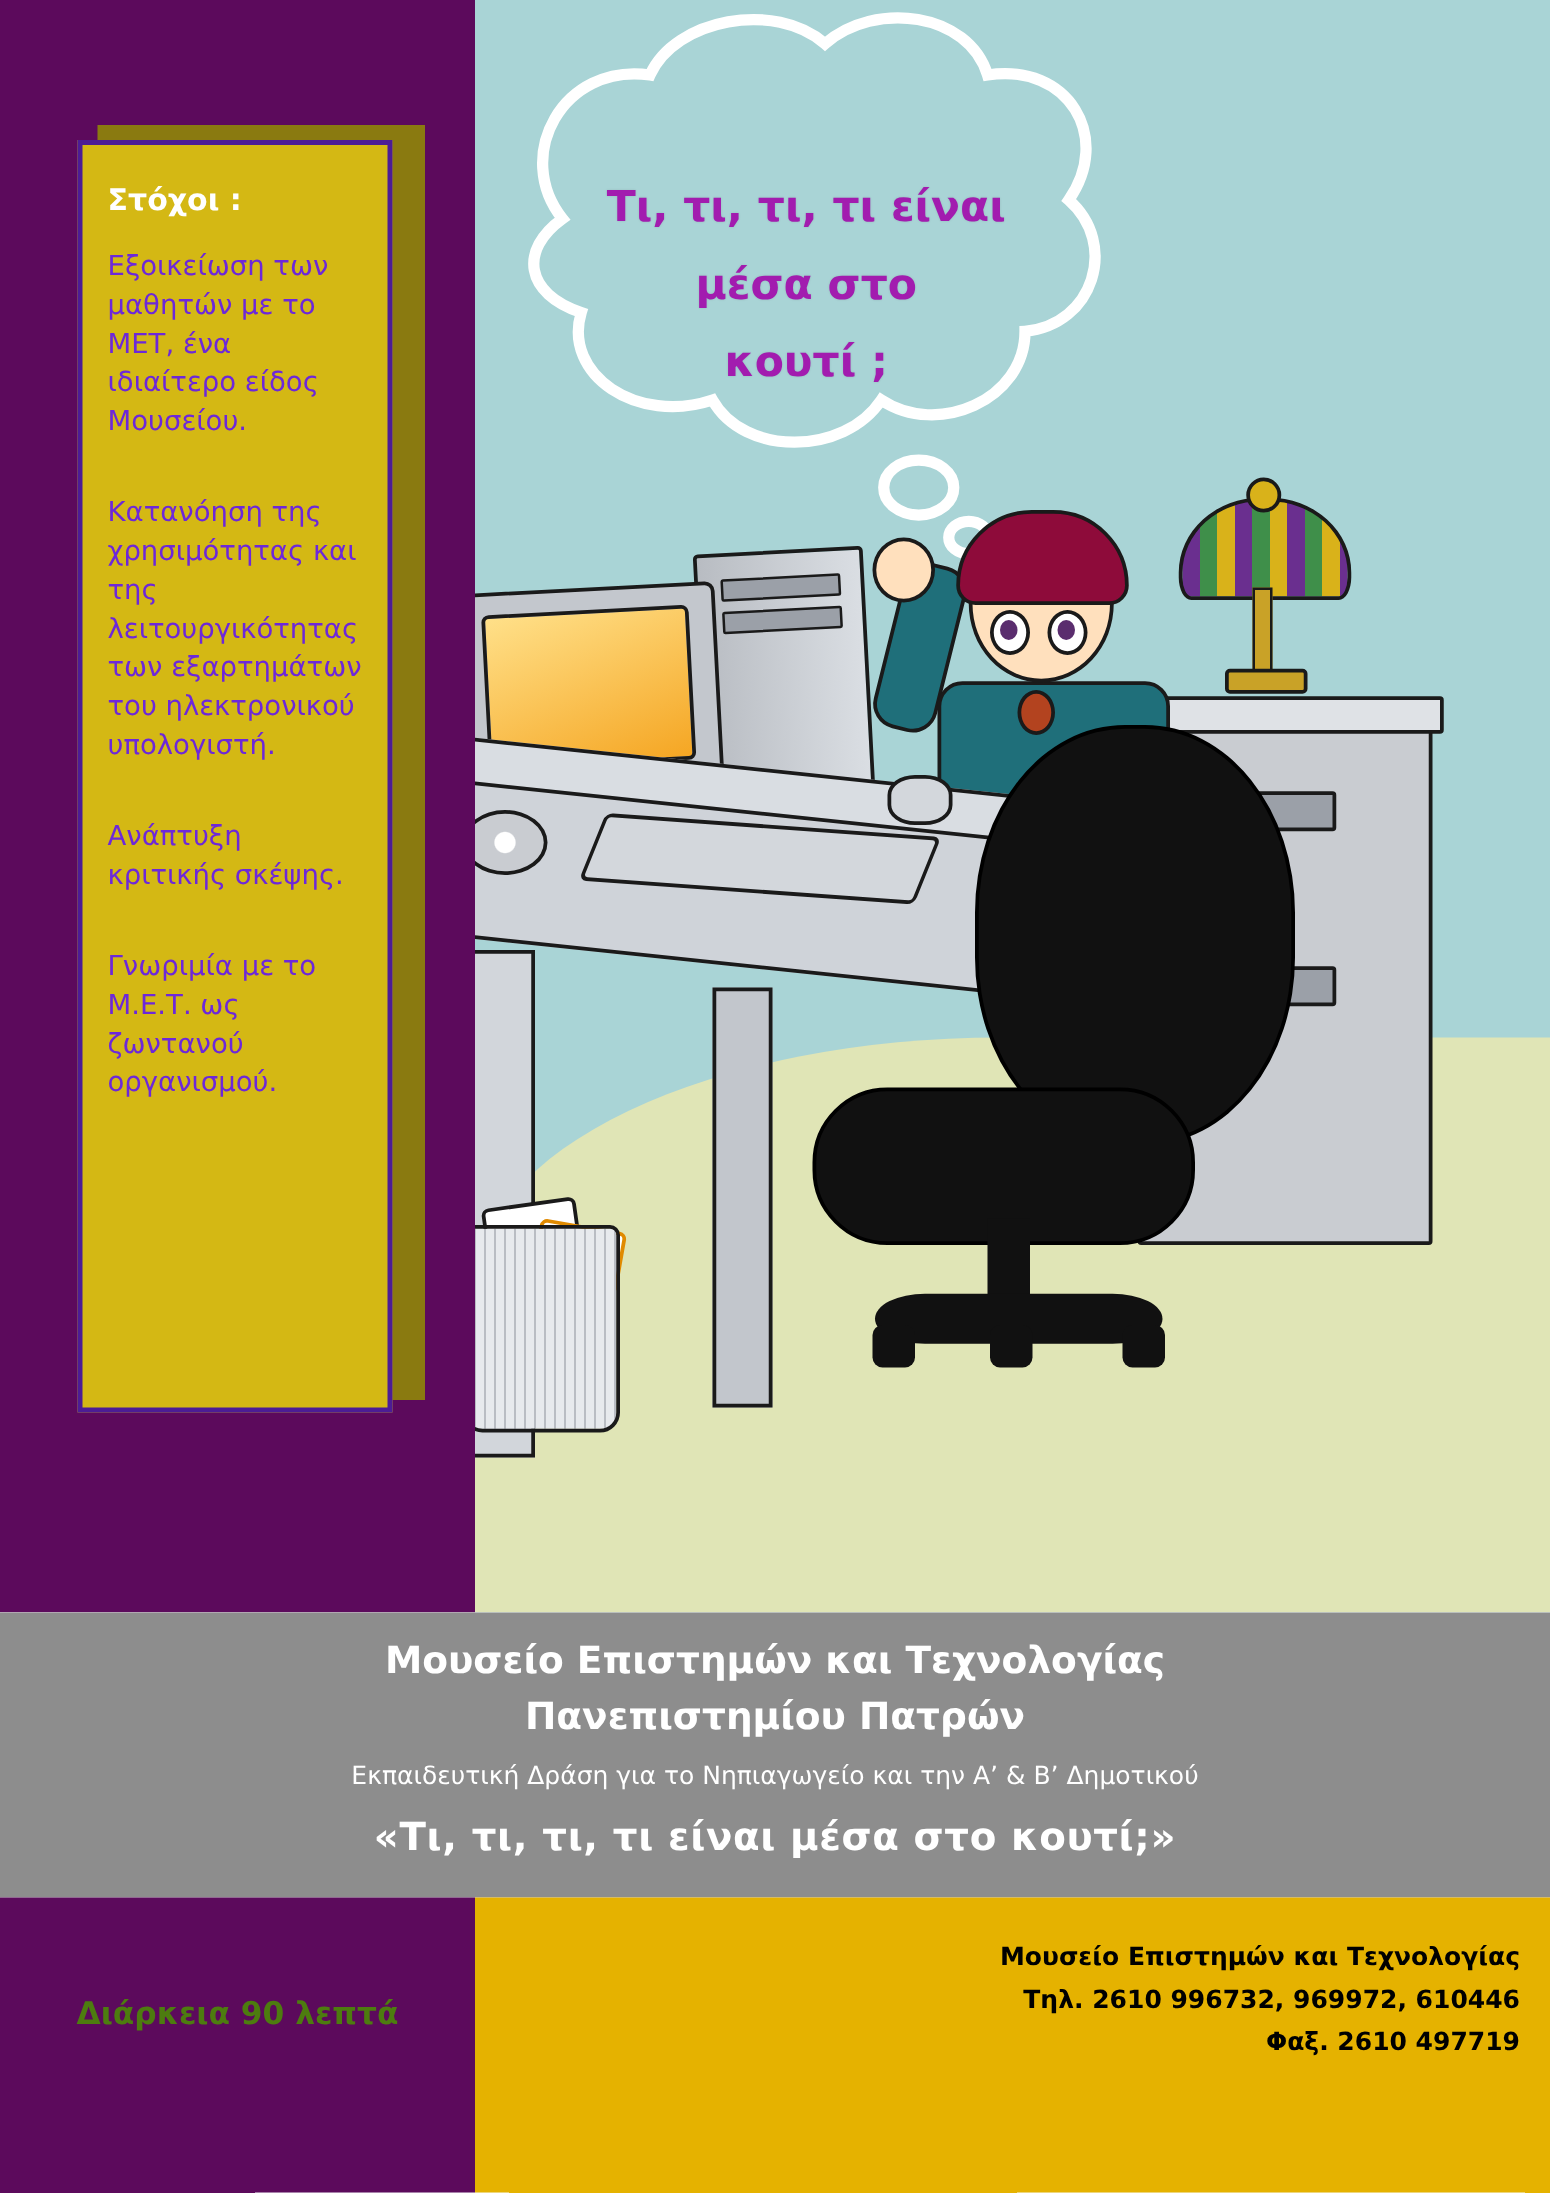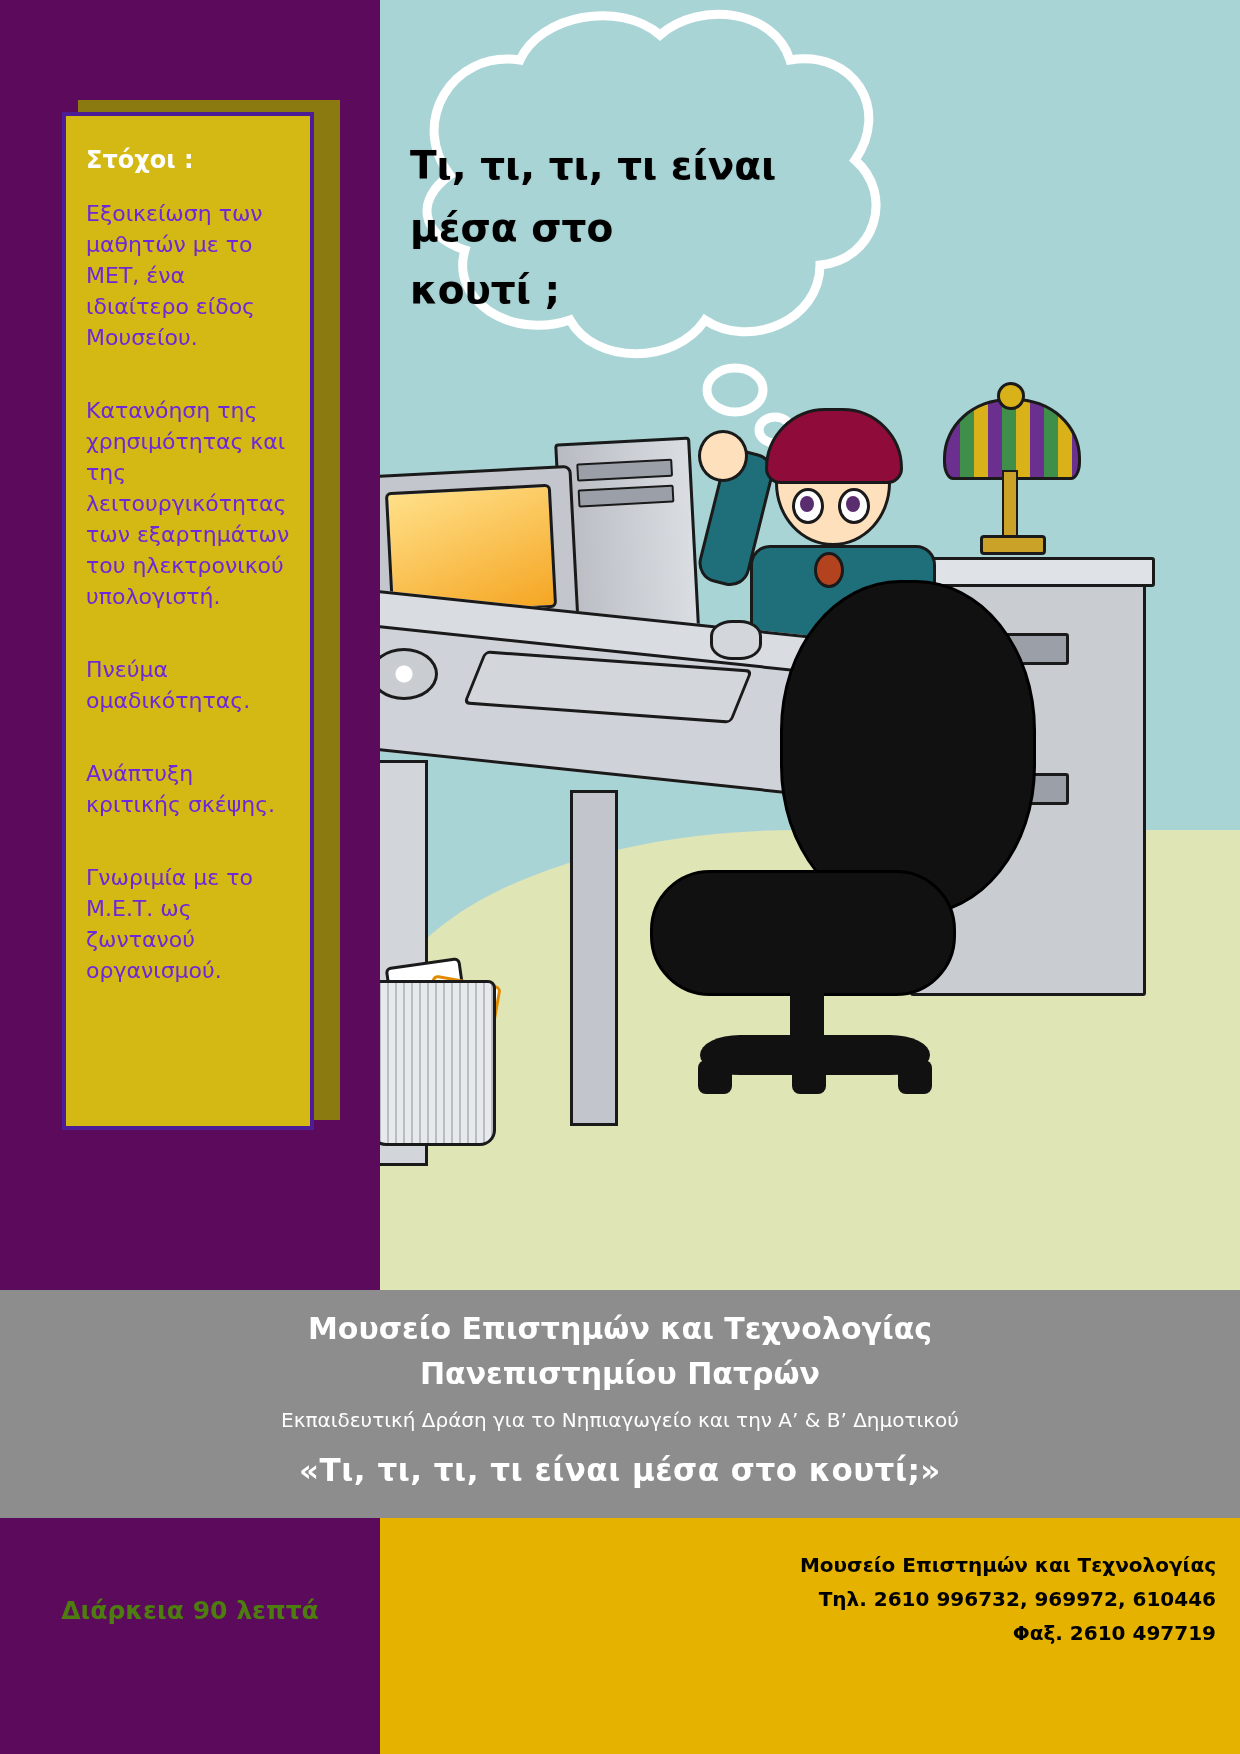--- a/index.html
+++ b/index.html
@@ -60,22 +60,23 @@
     position: absolute;
     left: 10px; top: 5px;
     width: 520px;
     height: 450px;
   }
   .bubble-text {
     position: absolute;
     left: 20px;
     top: 130px;
     width: 470px;
-    color: #000000;
-    font-size: 39px;
+    text-align: center;
+    color: #a21caf;
+    font-size: 34px;
     font-weight: bold;
     line-height: 62px;
     font-family: "DejaVu Sans", "Liberation Sans", sans-serif;
     text-shadow: 0 0 2px rgba(0,0,0,0.12);
   }
 
   
   .goals-shadow {
     position: absolute;
     left: 78px; top: 100px;
@@ -431,21 +432,20 @@
       <div class="paper" style="left:8px; top:962px; width:70px; height:48px; transform:rotate(-8deg);"></div>
       <div class="paper" style="left:48px; top:980px; width:64px; height:44px; transform:rotate(10deg); border-color:#e08a00;"></div>
       <div class="illu bin"></div>
     </div>
 
     <div class="goals-shadow"></div>
     <div class="goals-box">
       <div class="goals-title">Στόχοι :</div>
       <div class="goals-item">Εξοικείωση των μαθητών με το ΜΕΤ, ένα ιδιαίτερο είδος Μουσείου.</div>
       <div class="goals-item">Κατανόηση  της χρησιμότητας και της λειτουργικότητας των εξαρτημάτων του ηλεκτρονικού υπολογιστή.</div>
-      <div class="goals-item">Πνεύμα ομαδικότητας.</div>
       <div class="goals-item">Ανάπτυξη κριτικής σκέψης.</div>
       <div class="goals-item">Γνωριμία με το Μ.Ε.Τ. ως ζωντανού οργανισμού.</div>
     </div>
   </div>
 
   <div class="gray-banner">
     <div class="gb-title">
       <div>Μουσείο Επιστημών και Τεχνολογίας</div>
       <div>Πανεπιστημίου Πατρών</div>
     </div>

